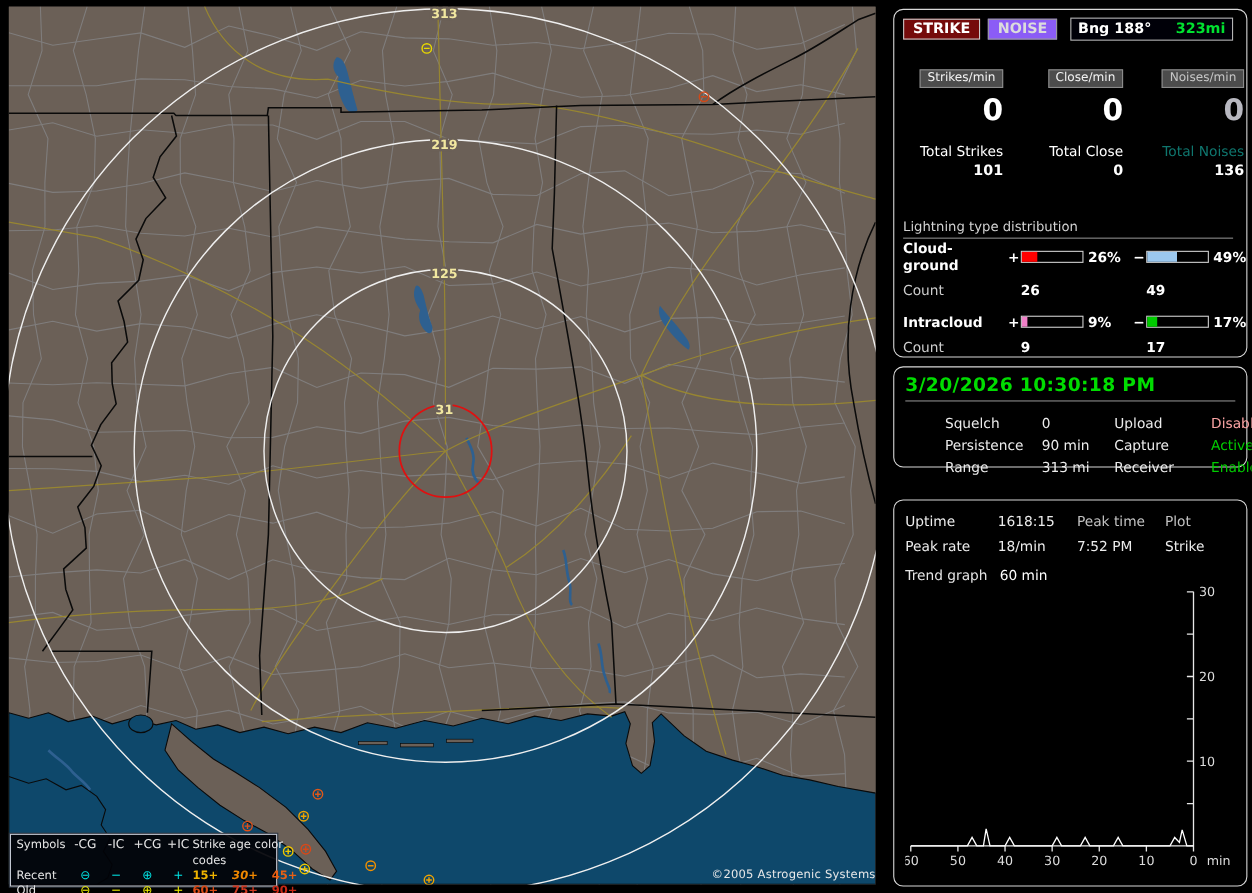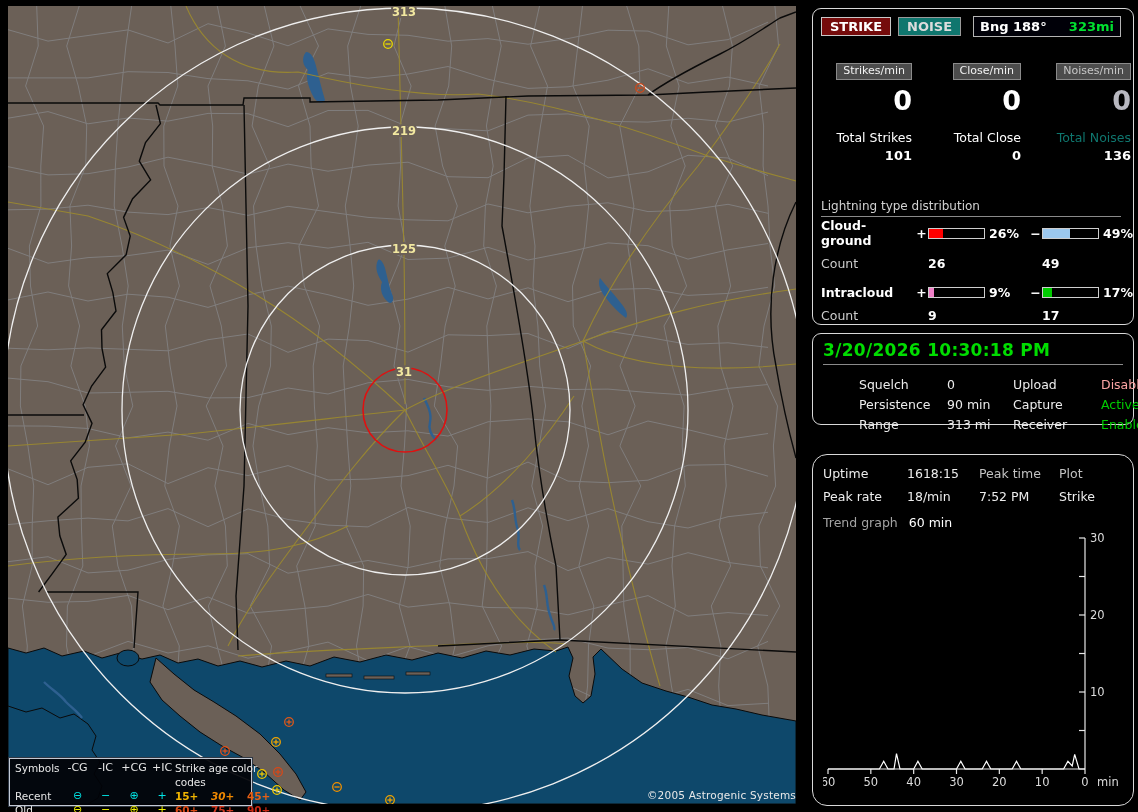--- a/index.html
+++ b/index.html
@@ -16,26 +16,26 @@
   .lg-grid{display:grid;grid-template-columns:48px 29px 27px 30px 26px 36px 36px 36px;line-height:14px;}
   .lg-grid .sym{text-align:center;font-size:11px;}
   .lg-grid .age{text-align:left;font-weight:bold;}
   .lg-title{grid-column:6 / span 3;}
   
   .sidebar{position:absolute;left:812px;top:0;width:322px;height:812px;}
   .panel{position:absolute;left:0;width:322px;background:#000;border:1px solid #d8d8d8;
          border-radius:9px;box-sizing:border-box;}
   .p1{top:8px;height:317px;padding:7px 12px 6px 8px;}
   .p2{top:333px;height:92px;padding:6px 10px;}
-  .p3{top:454px;height:352px;padding:7px 10px;border-radius:15px;}
+  .p3{top:454px;height:352px;padding:7px 10px;}
   
   .row1{display:flex;align-items:center;gap:7px;}
   .btn{font-family:inherit;font-size:13px;font-weight:bold;padding:0 8px;height:19px;line-height:17px;cursor:pointer;}
   .btn.strike{background:#750b0b;color:#fff;border:1px solid #c8c8c8;}
-  .btn.noise{background:#0f766e;color:#dcdcdc;border:1px solid #9a9a9a;}
+  .btn.noise{background:#8b5cf6;color:#dcdcdc;border:1px solid #9a9a9a;}
   .bng{margin-left:auto;width:134px;height:19px;border:1px solid #b4b4b4;background:#000008;
        display:flex;justify-content:space-between;align-items:center;padding:0 6px;
        font-size:13px;font-weight:bold;}
   .bng .dist{color:#00e030;}
   .cols3{display:grid;grid-template-columns:91px 109px 110px;justify-items:end;}
   .chips{margin-top:26px;}
   .chip{background:#4c4c4c;border:1px solid #8a8a8a;color:#f2f2f2;font-size:11px;
         padding:0 6px;height:15px;line-height:14px;}
   .chip.dim{color:#c6c6c6;}
   .bigvals{margin-top:7px;font-size:27px;font-weight:bold;line-height:28px;}
@@ -352,21 +352,21 @@
         <span>1618:15</span>
         <span class="hdr">Peak time</span>
         <span class="hdr">Plot</span>
 
         <span>Peak rate</span>
         <span>18/min</span>
         <span>7:52 PM</span>
         <span>Strike</span>
       </div>
       <div class="trow">
-        <span style="margin-left:0;color:#a3a3a3;margin-top:39px;">Trend graph</span>
+        <span style="margin-left:0;color:#e5e5e5;margin-top:39px;">Trend graph</span>
         <span>60 min</span>
       </div>
       <div class="trend-wrap">
         <svg id="trend" width="300" height="260" viewBox="0 0 300 260">
             <line x1="262" y1="6" x2="262" y2="237" stroke="#e8e8e8" stroke-width="1.2"></line>
             <line x1="5" y1="237" x2="262" y2="237" stroke="#e8e8e8" stroke-width="1.2"></line>
             <line x1="256" y1="198.5" x2="262" y2="198.5" stroke="#e8e8e8" stroke-width="1.2"></line>
             <line x1="256" y1="121.5" x2="262" y2="121.5" stroke="#e8e8e8" stroke-width="1.2"></line>
             <line x1="256" y1="44.5" x2="262" y2="44.5" stroke="#e8e8e8" stroke-width="1.2"></line>
             <line x1="256" y1="160" x2="262" y2="160" stroke="#e8e8e8" stroke-width="1.2"></line>

